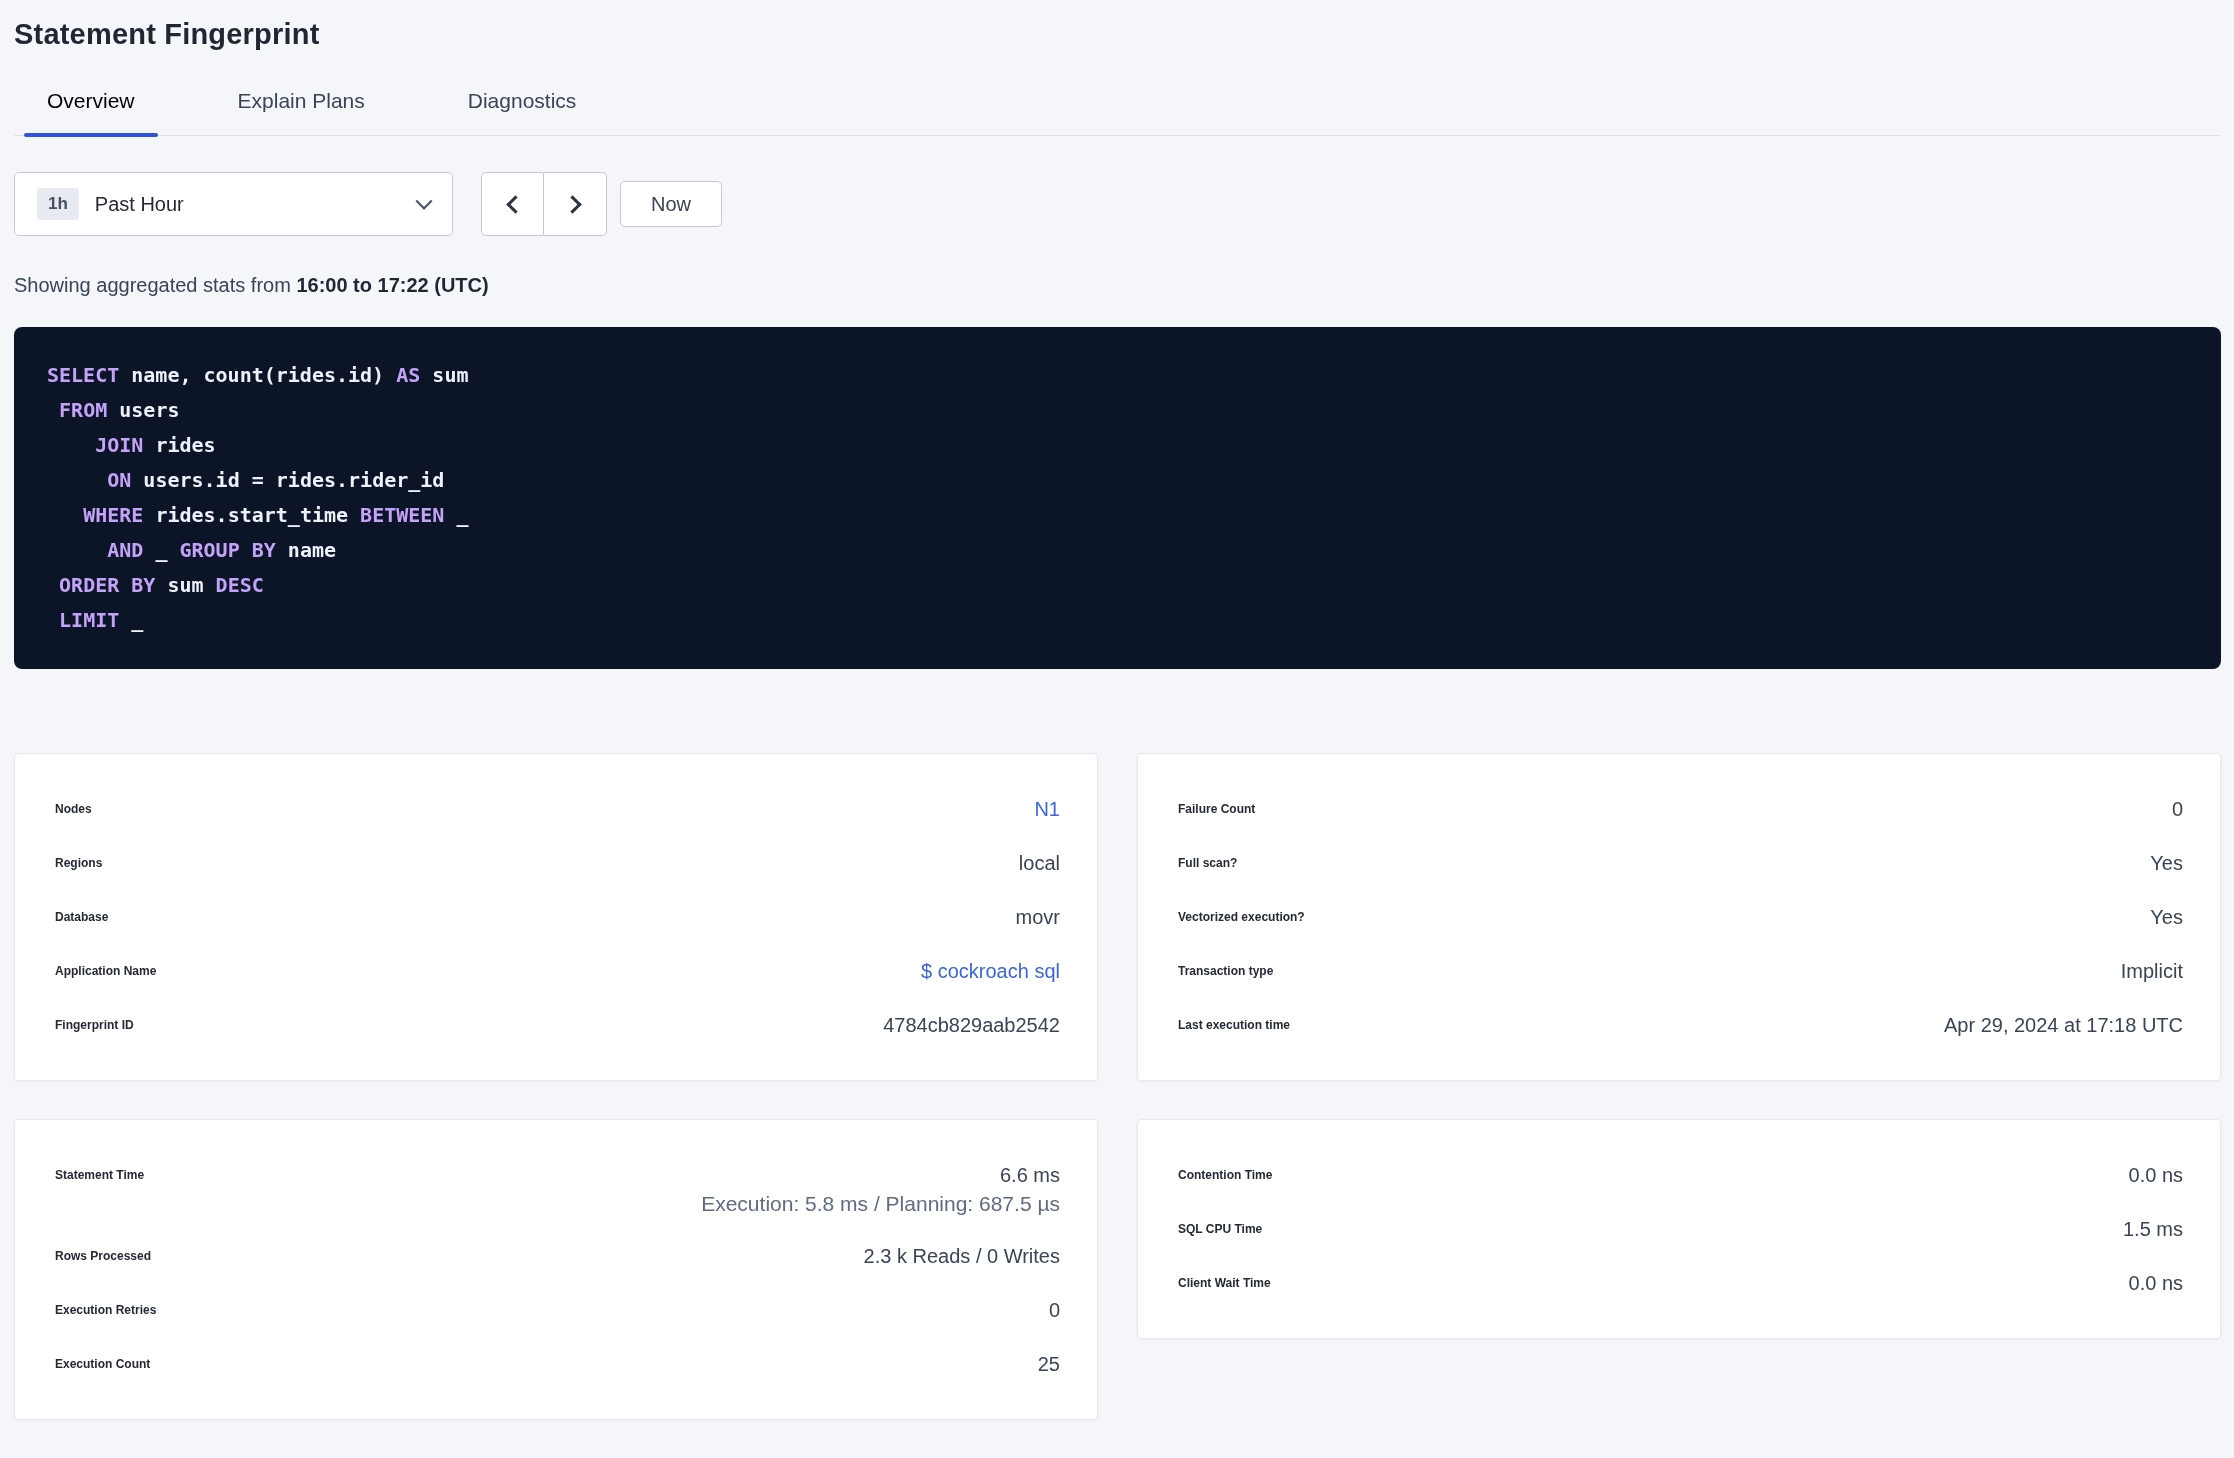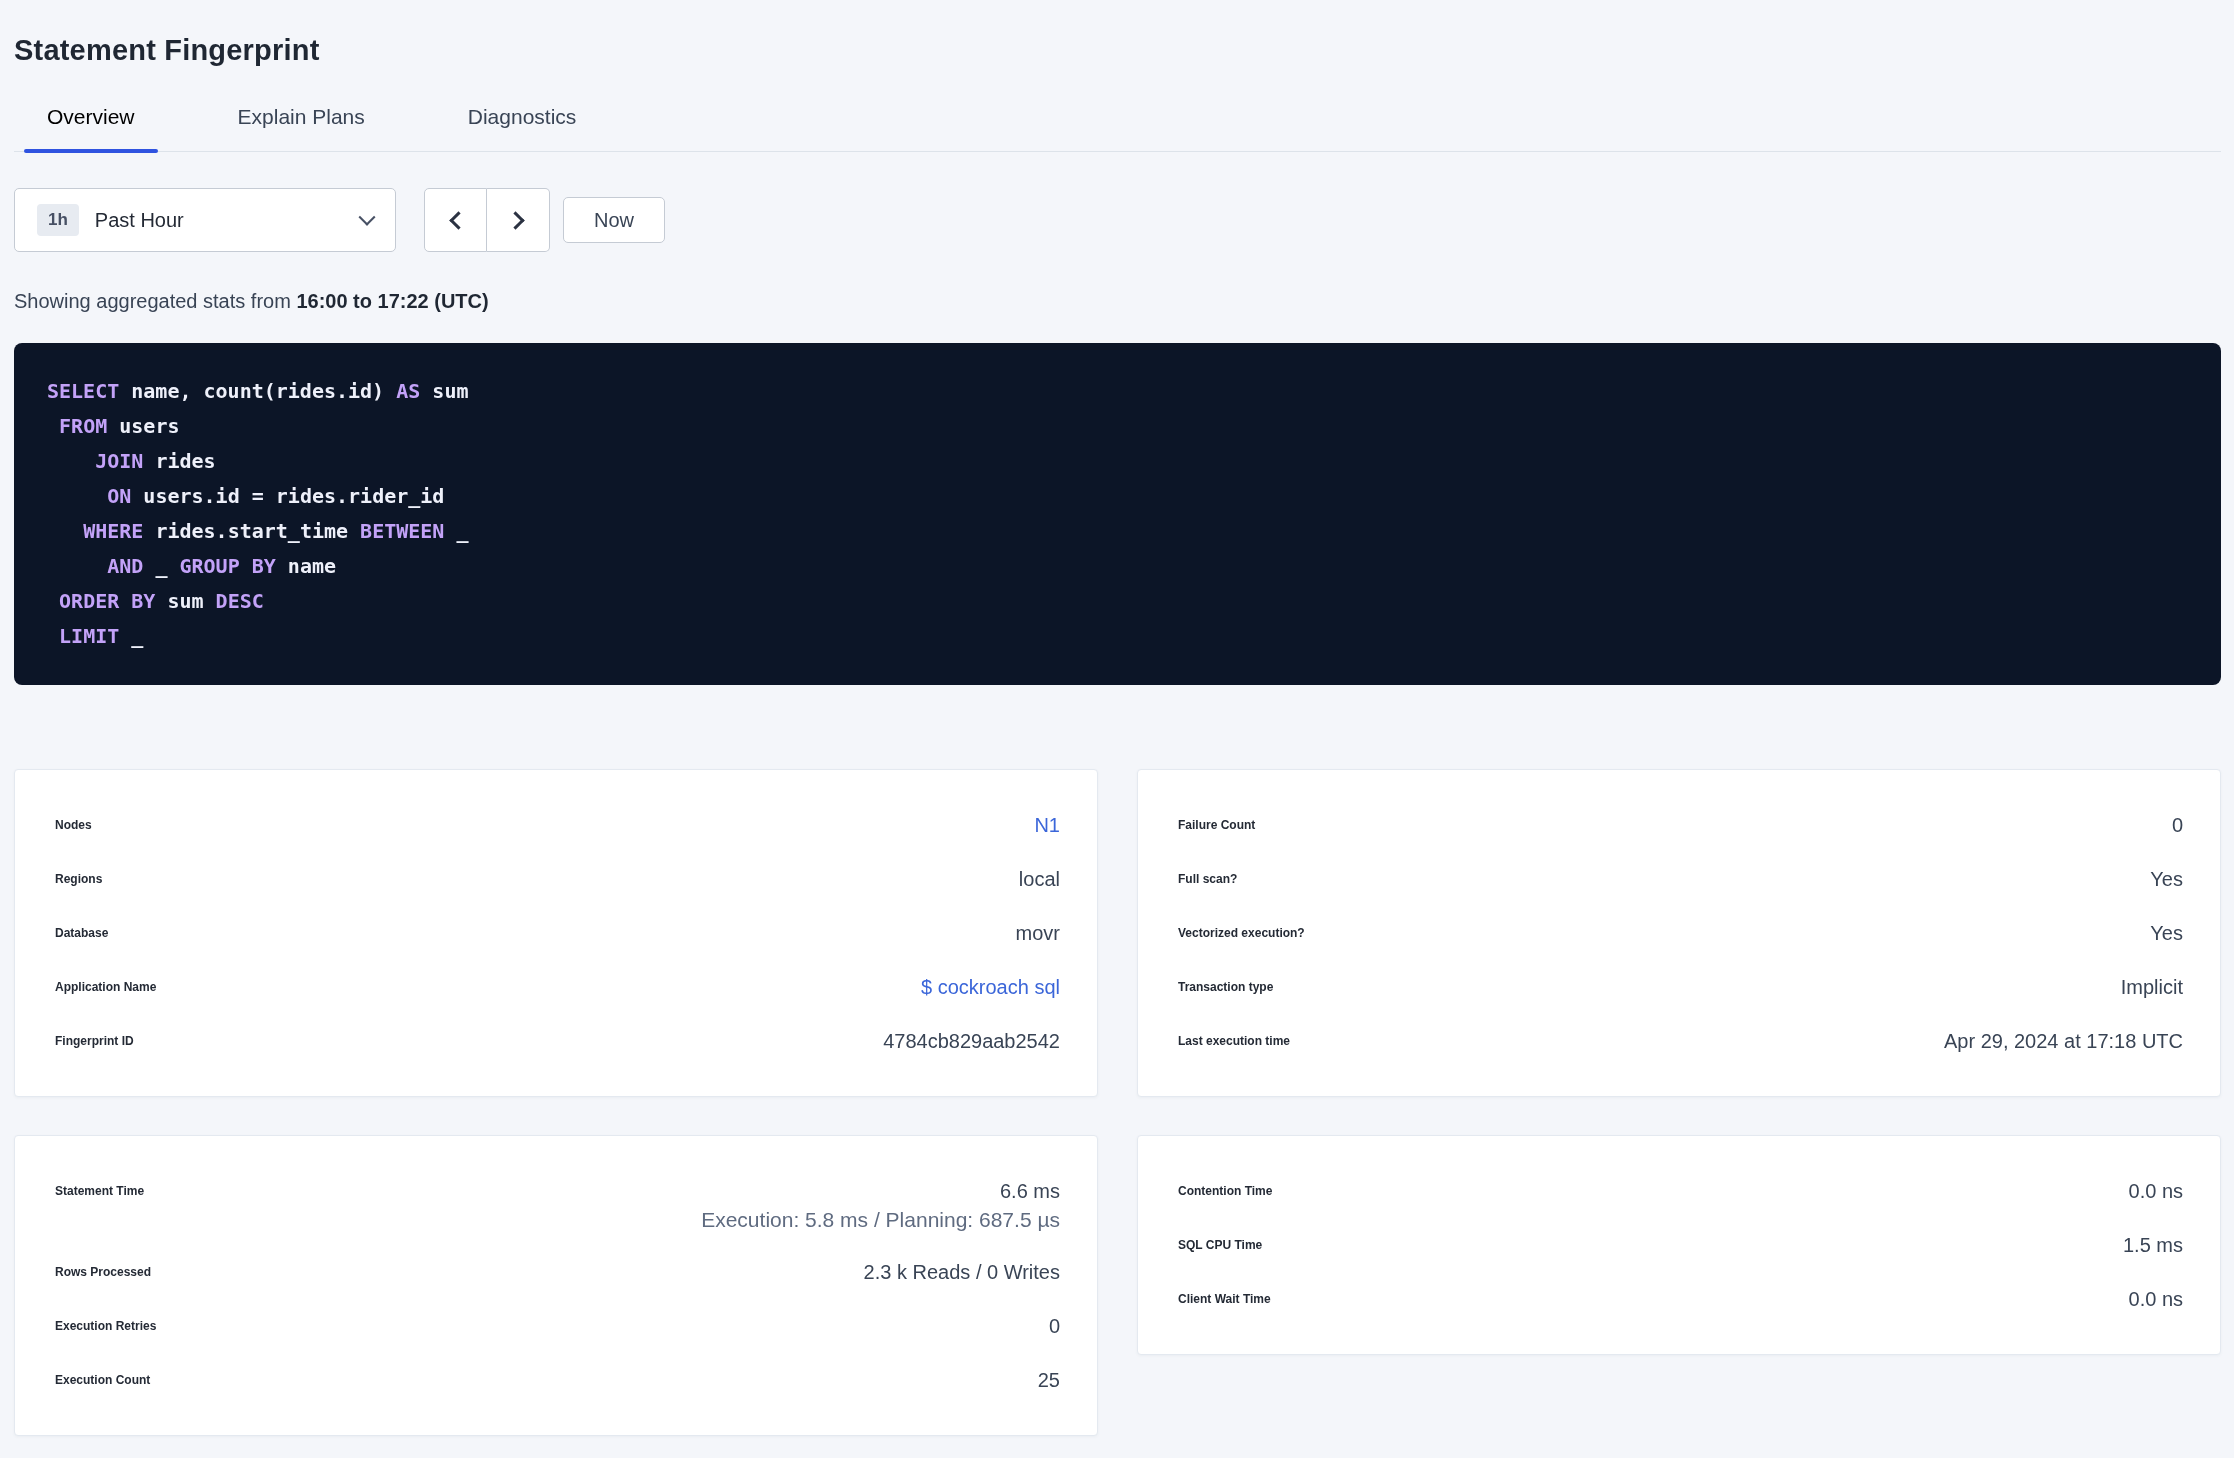--- a/index.html
+++ b/index.html
@@ -2,21 +2,21 @@
 <html><head>
 <meta charset="utf-8">
 <style>
   * { box-sizing: border-box; margin: 0; padding: 0; }
   html, body { width: 2234px; height: 1458px; overflow: hidden; }
   body {
     background: #f4f6fa;
     font-family: "Liberation Sans", sans-serif;
     color: #242a35;
   }
-  .page { padding: 24px 13px 0 14px; }
+  .page { padding: 8px 13px 0 14px; }
 
   
   .page-title {
     font-size: 29px;
     font-weight: 700;
     color: #1f2733;
     margin: 10px 0 0 0;
     letter-spacing: 0.2px;
   }
 
@@ -44,21 +44,21 @@
     position: absolute;
     left: 0; right: 0; bottom: -2px;
     height: 4px;
     background: #2f53e0;
     border-radius: 2px;
   }
 
   
   .toolbar { display: flex; align-items: center; margin-top: 36px; }
   .interval-picker {
-    width: 382px; height: 64px;
+    width: 439px; height: 64px;
     background: #fff;
     border: 1px solid #c5cbd4;
     border-radius: 5px;
     display: flex; align-items: center;
     padding: 0 22px;
     font-family: inherit;
     cursor: pointer;
   }
   .badge {
     background: #e7ebf1;

